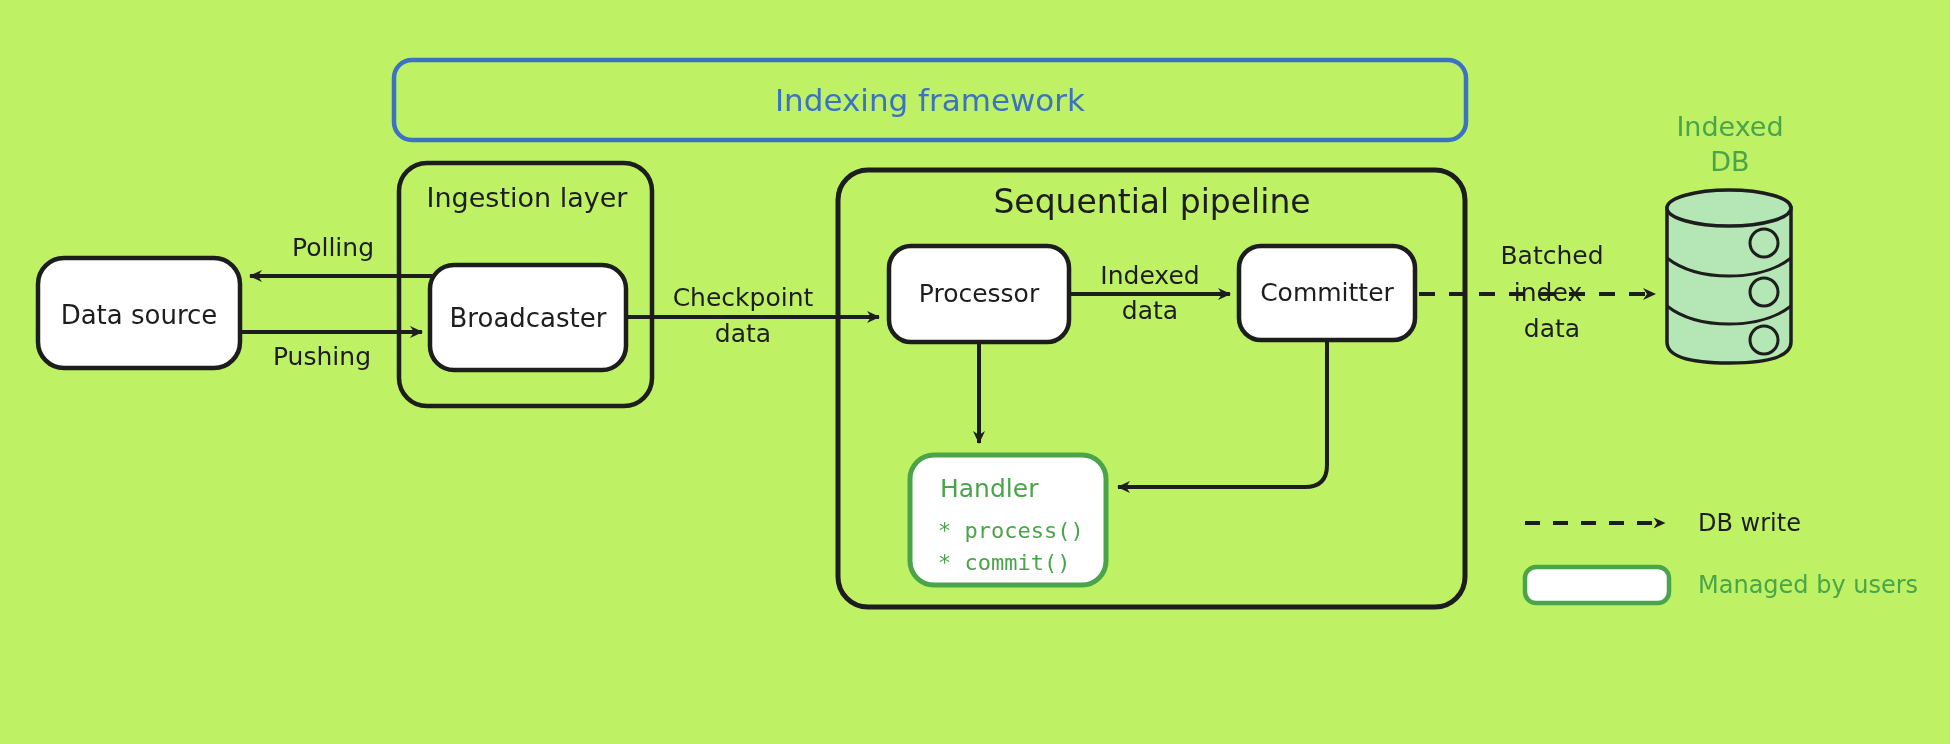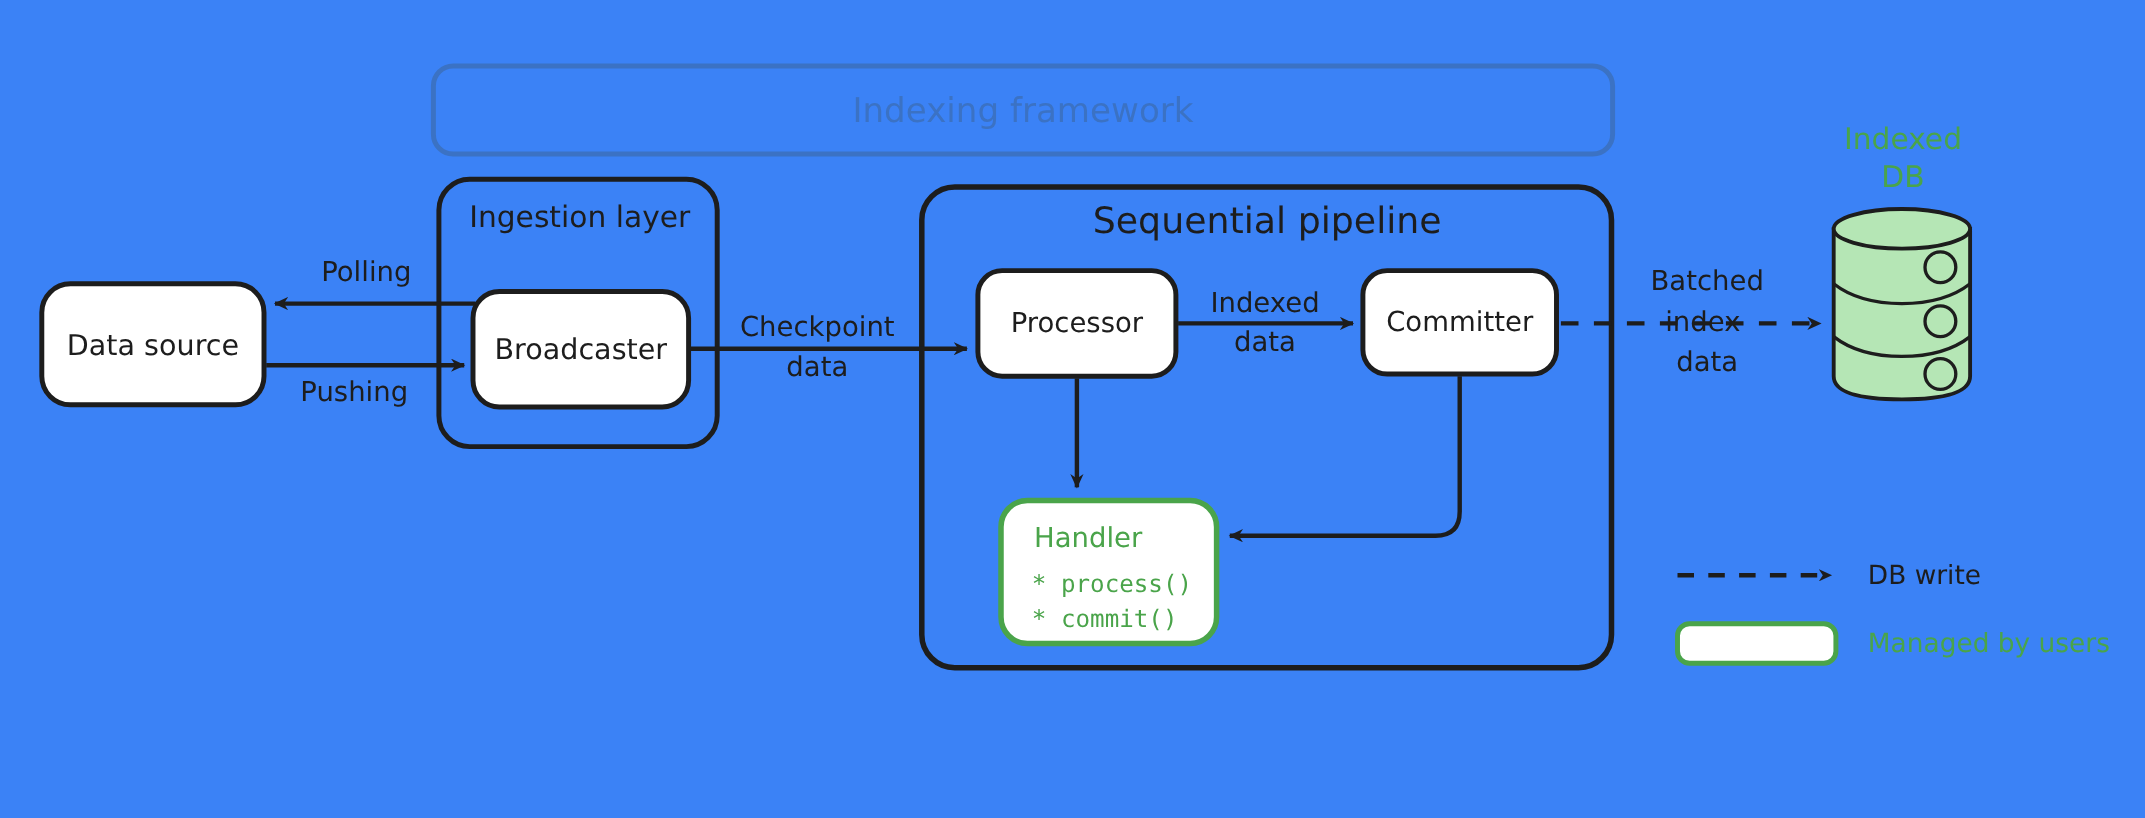--- a/index.html
+++ b/index.html
@@ -7,21 +7,21 @@
     padding: 0;
     background: #ffffff;
   }
   body {
     font-family: "DejaVu Sans", sans-serif;
   }
   #canvas {
     position: relative;
     width: 1950px;
     height: 744px;
-    background: #3b82f6;
+    background: #bef264;
     overflow: hidden;
   }
   svg.layer {
     position: absolute;
     left: 0;
     top: 0;
     width: 1950px;
     height: 744px;
   }
   .hand {

